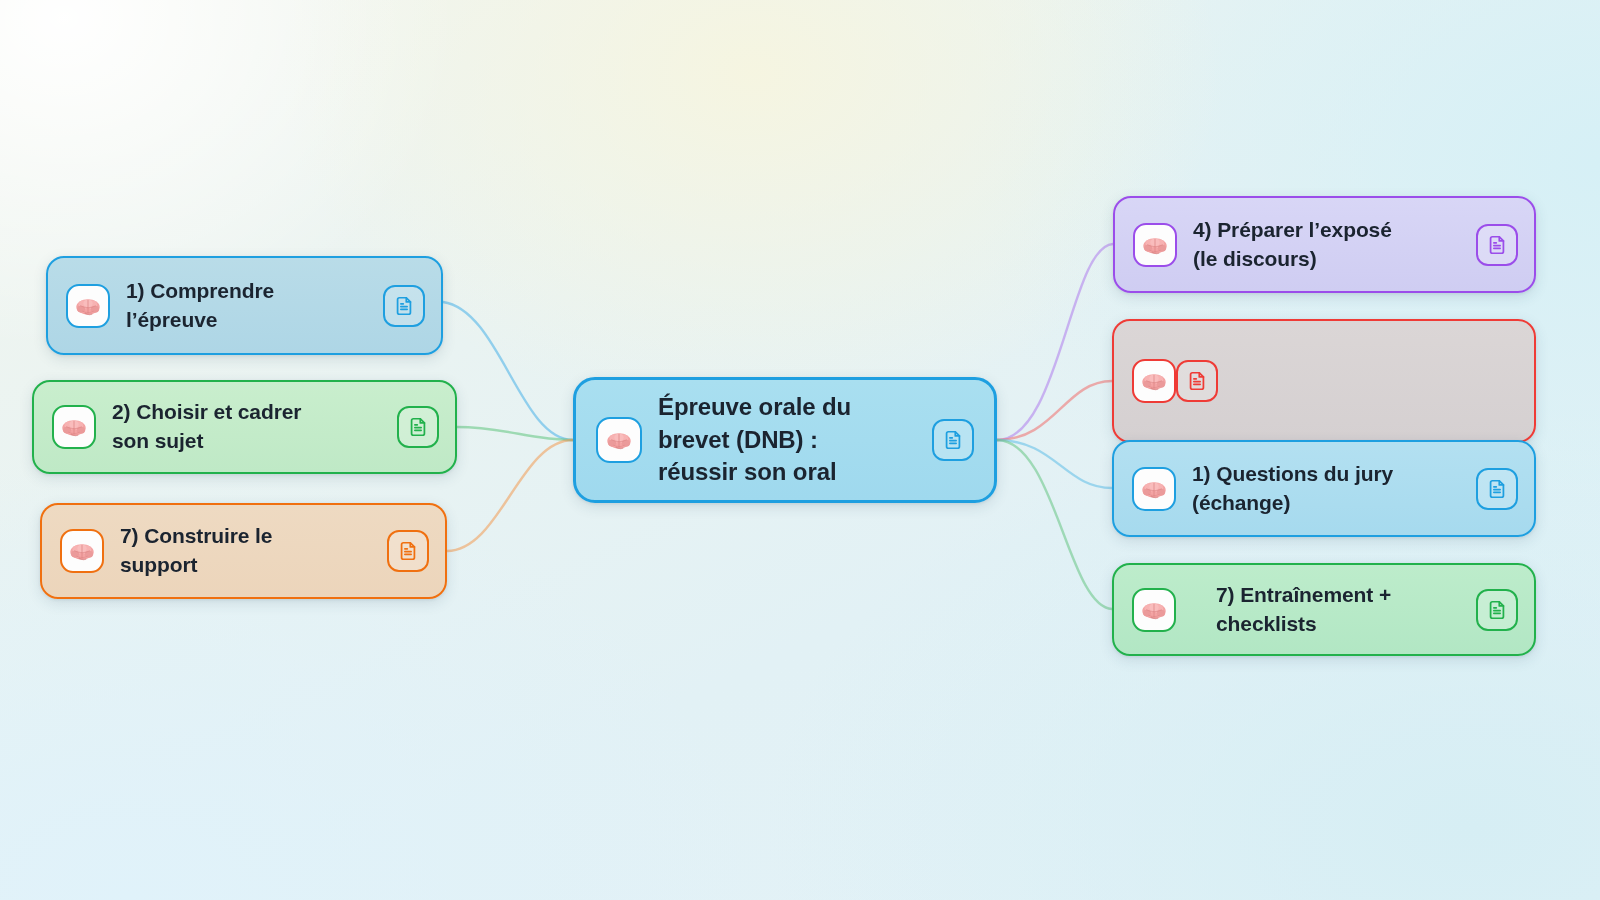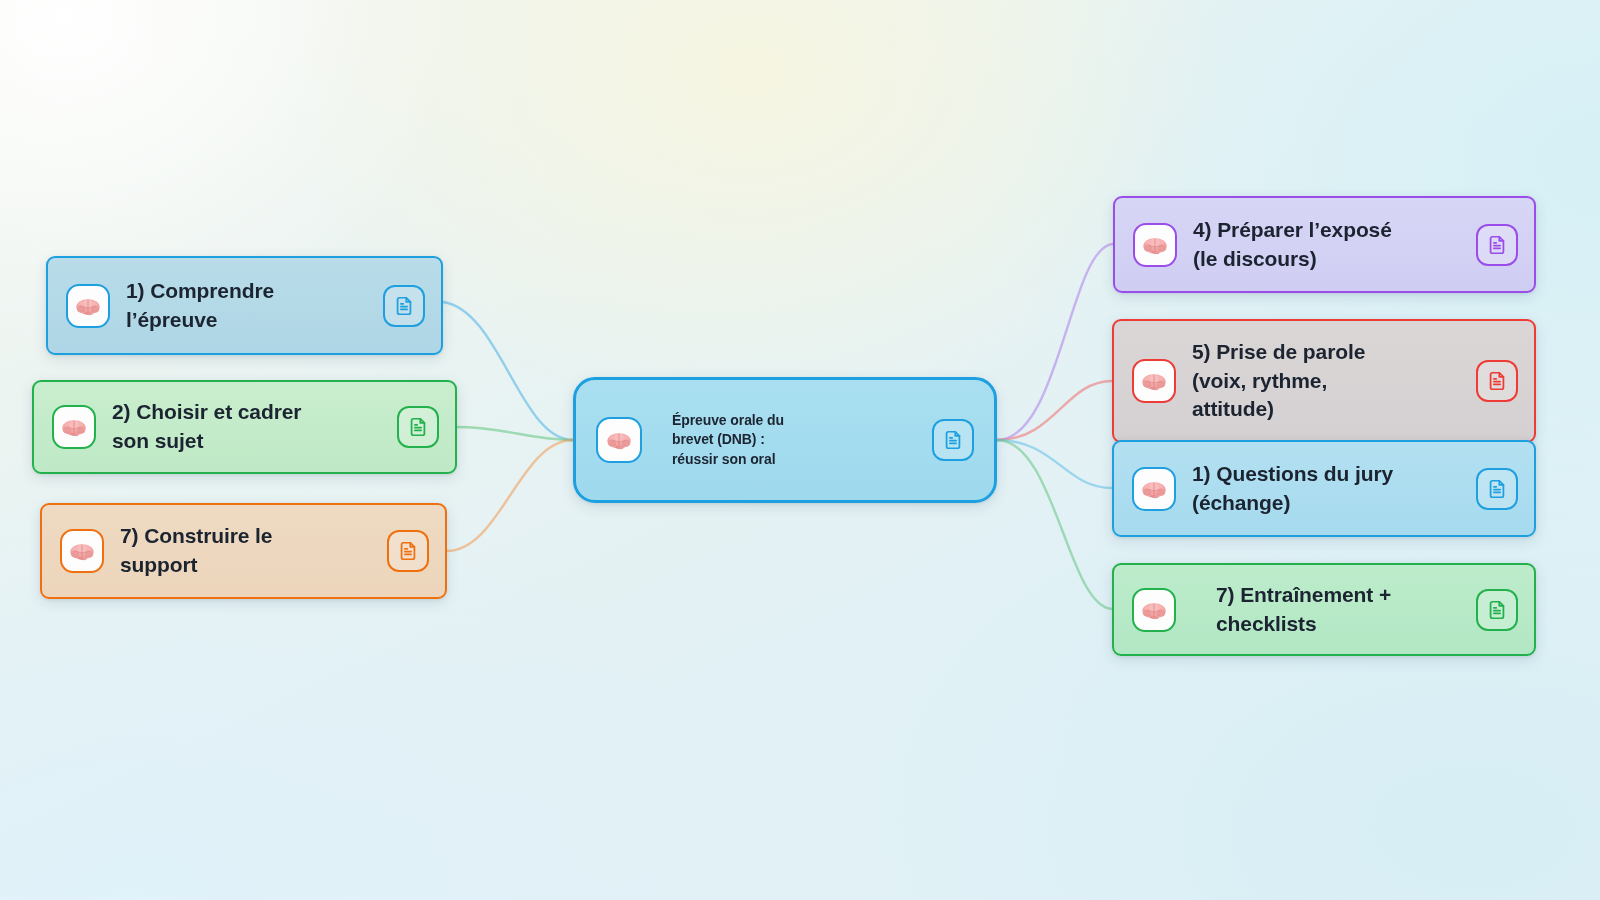--- a/index.html
+++ b/index.html
@@ -38,21 +38,21 @@
     height: 900px;
     pointer-events: none;
     z-index: 1;
   }
 
   
   .node {
     position: absolute;
     display: flex;
     align-items: center;
-    border-radius: 9px;
+    border-radius: 18px;
     border-width: 2px;
     border-style: solid;
     padding: 0 16px 0 18px;
     z-index: 5;
     box-shadow: 0 4px 14px rgba(40,70,90,0.13), 0 1px 3px rgba(40,70,90,0.10);
   }
 
   .node.central {
     border-radius: 22px;
     border-width: 3px;
@@ -84,23 +84,23 @@
     margin-left: 16px;
     margin-right: 12px;
     font-size: 21px;
     font-weight: bold;
     line-height: 1.37;
     color: #1b2430;
     letter-spacing: -0.1px;
     white-space: pre-line;
   }
   .central .node-label {
-    font-size: 14px;
+    font-size: 24px;
     line-height: 1.36;
-    margin-left: 30px;
+    margin-left: 16px;
   }
 
   .doc-badge {
     flex: 0 0 auto;
     width: 42px;
     height: 42px;
     border-radius: 12px;
     border: 2px solid currentColor;
     background: rgba(255,255,255,0.22);
     display: flex;
@@ -251,23 +251,20 @@
     <ellipse cx="8.6" cy="19.3" rx="4.3" ry="3.6" fill="#eb9a9a"></ellipse>
     <ellipse cx="23.4" cy="19.4" rx="4.4" ry="3.6" fill="#eb9a9a"></ellipse>
     <path d="M16 9.6 v14" stroke="#dd8585" stroke-width="1.1" fill="none" opacity="0.75"></path>
     <path d="M7.5 15.6 q4 2.3 8.5 2.1" stroke="#dd8585" stroke-width="1" fill="none" opacity="0.6"></path>
     <path d="M24.5 15.7 q-4 2.3 -8.5 2.1" stroke="#dd8585" stroke-width="1" fill="none" opacity="0.6"></path>
     <path d="M10 21.4 q3 1.6 6 1.5" stroke="#dd8585" stroke-width="1" fill="none" opacity="0.55"></path>
     <path d="M22 21.5 q-3 1.6 -6 1.5" stroke="#dd8585" stroke-width="1" fill="none" opacity="0.55"></path>
     <path d="M12.5 23.6 q3.6 2.2 8 1.1" stroke="#d47d7d" stroke-width="1.4" fill="none" opacity="0.65"></path>
   </svg>
 </div>
-        <div class="node-label">5) Prise de parole
-(voix, rythme,
-attitude)</div>
         <div class="doc-badge" style="color: rgb(239, 59, 54);">
   <svg width="22" height="22" viewBox="0 0 24 24" fill="none" stroke="currentColor" stroke-width="1.9" stroke-linecap="round" stroke-linejoin="round">
     <path d="M14.5 3H7a2 2 0 0 0-2 2v14a2 2 0 0 0 2 2h10a2 2 0 0 0 2-2V7.5z"></path>
     <path d="M14.5 3v4.5H19"></path>
     <path d="M8.6 12.6h6.8"></path>
     <path d="M8.6 15.6h6.8"></path>
     <path d="M8.6 9.6h2.6"></path>
   </svg>
 </div>
       </div>

